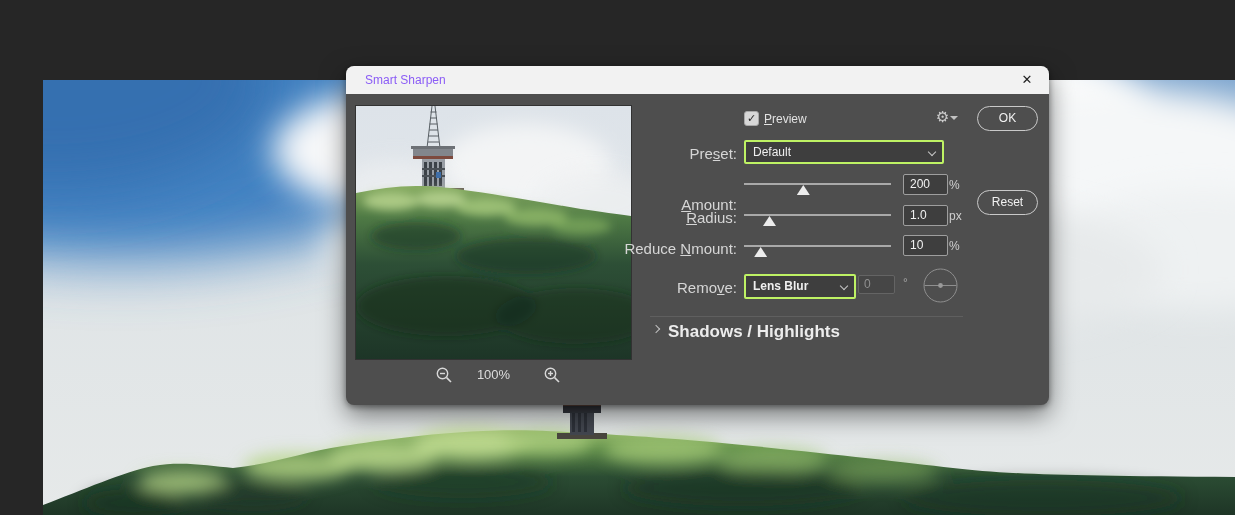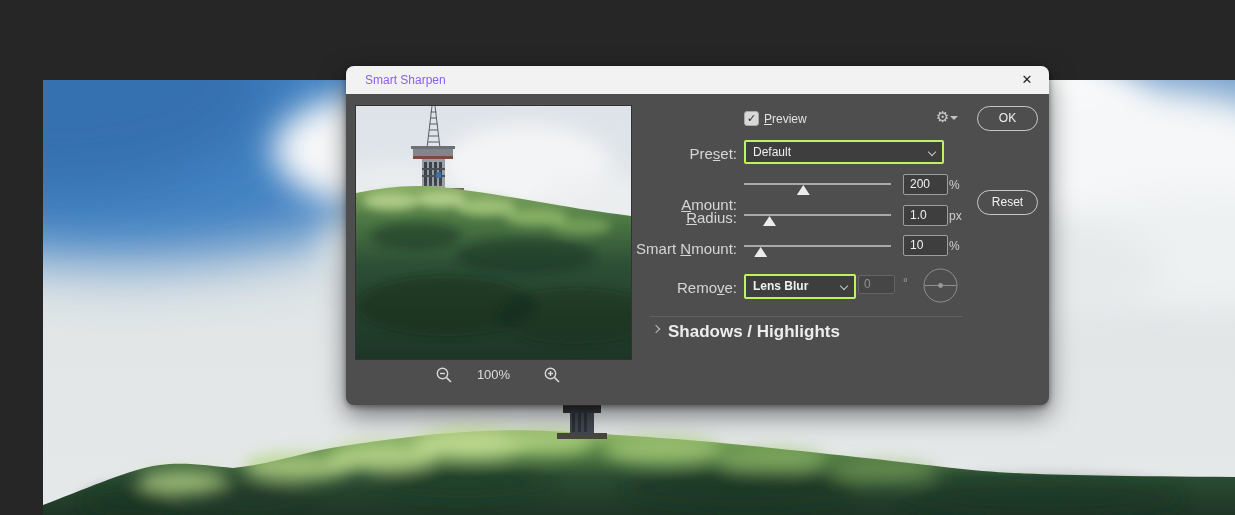--- a/index.html
+++ b/index.html
@@ -254,21 +254,21 @@
     <span class="valbox" style="top:108px;">200</span>
     <span class="unit" style="top:112px;">%</span>
 
     <span class="ctl-label" style="top:143px;"><span></span><span class="u">R</span><span>adius:</span></span>
     <div class="slider-track" style="top:148px;">
       <span class="slider-thumb" style="left:17%;"></span>
     </div>
     <span class="valbox" style="top:139px;">1.0</span>
     <span class="unit" style="top:143px;">px</span>
 
-    <span class="ctl-label" style="top:174px;"><span>Smart </span><span class="u">N</span><span>mount:</span></span>
+    <span class="ctl-label" style="top:174px;"><span>Reduce </span><span class="u">N</span><span>mount:</span></span>
     <div class="slider-track" style="top:179px;">
       <span class="slider-thumb" style="left:11%;"></span>
     </div>
     <span class="valbox" style="top:169px;">10</span>
     <span class="unit" style="top:173px;">%</span>
 
     <span class="ctl-label" style="top:213px;"><span>Remo</span><span class="u">v</span><span>e:</span></span>
     <div class="dropdown dd-remove">
       <span class="dd-text">Lens Blur</span>
       <span class="dd-chev"></span>

